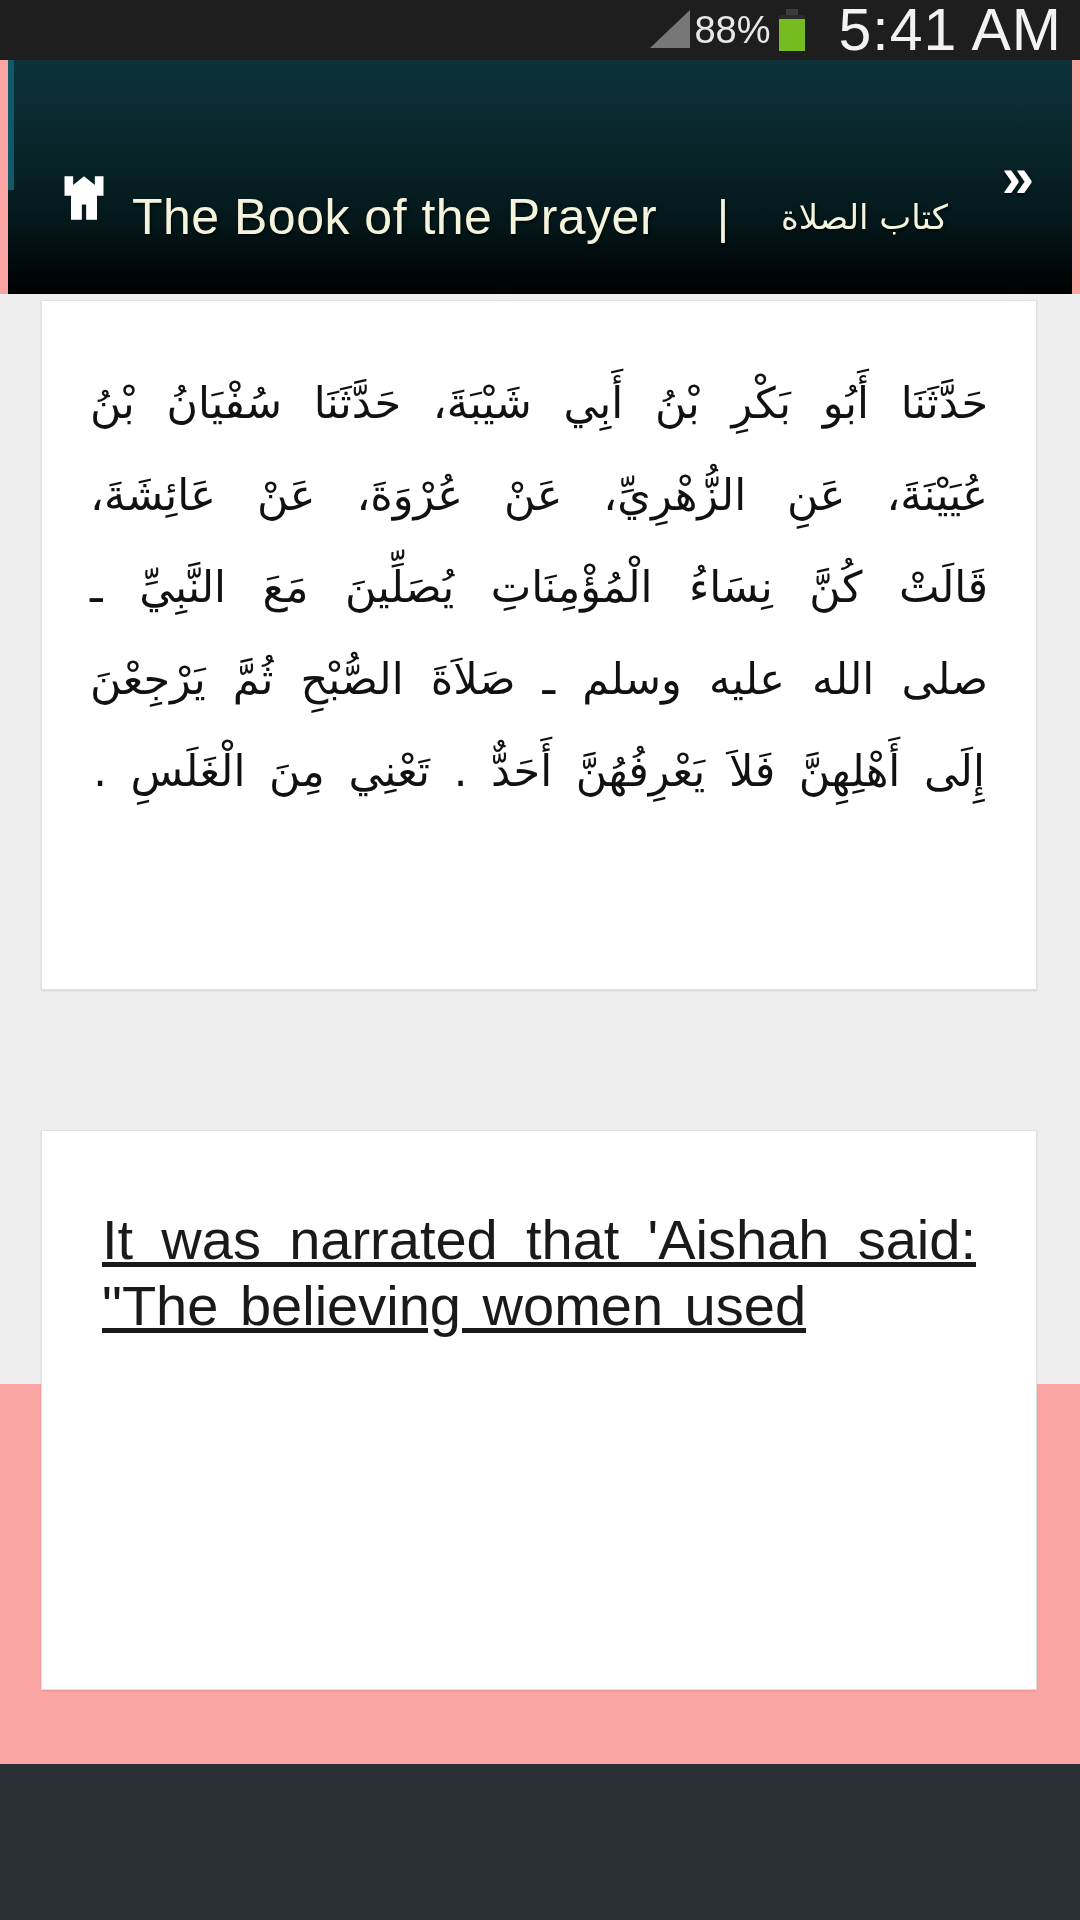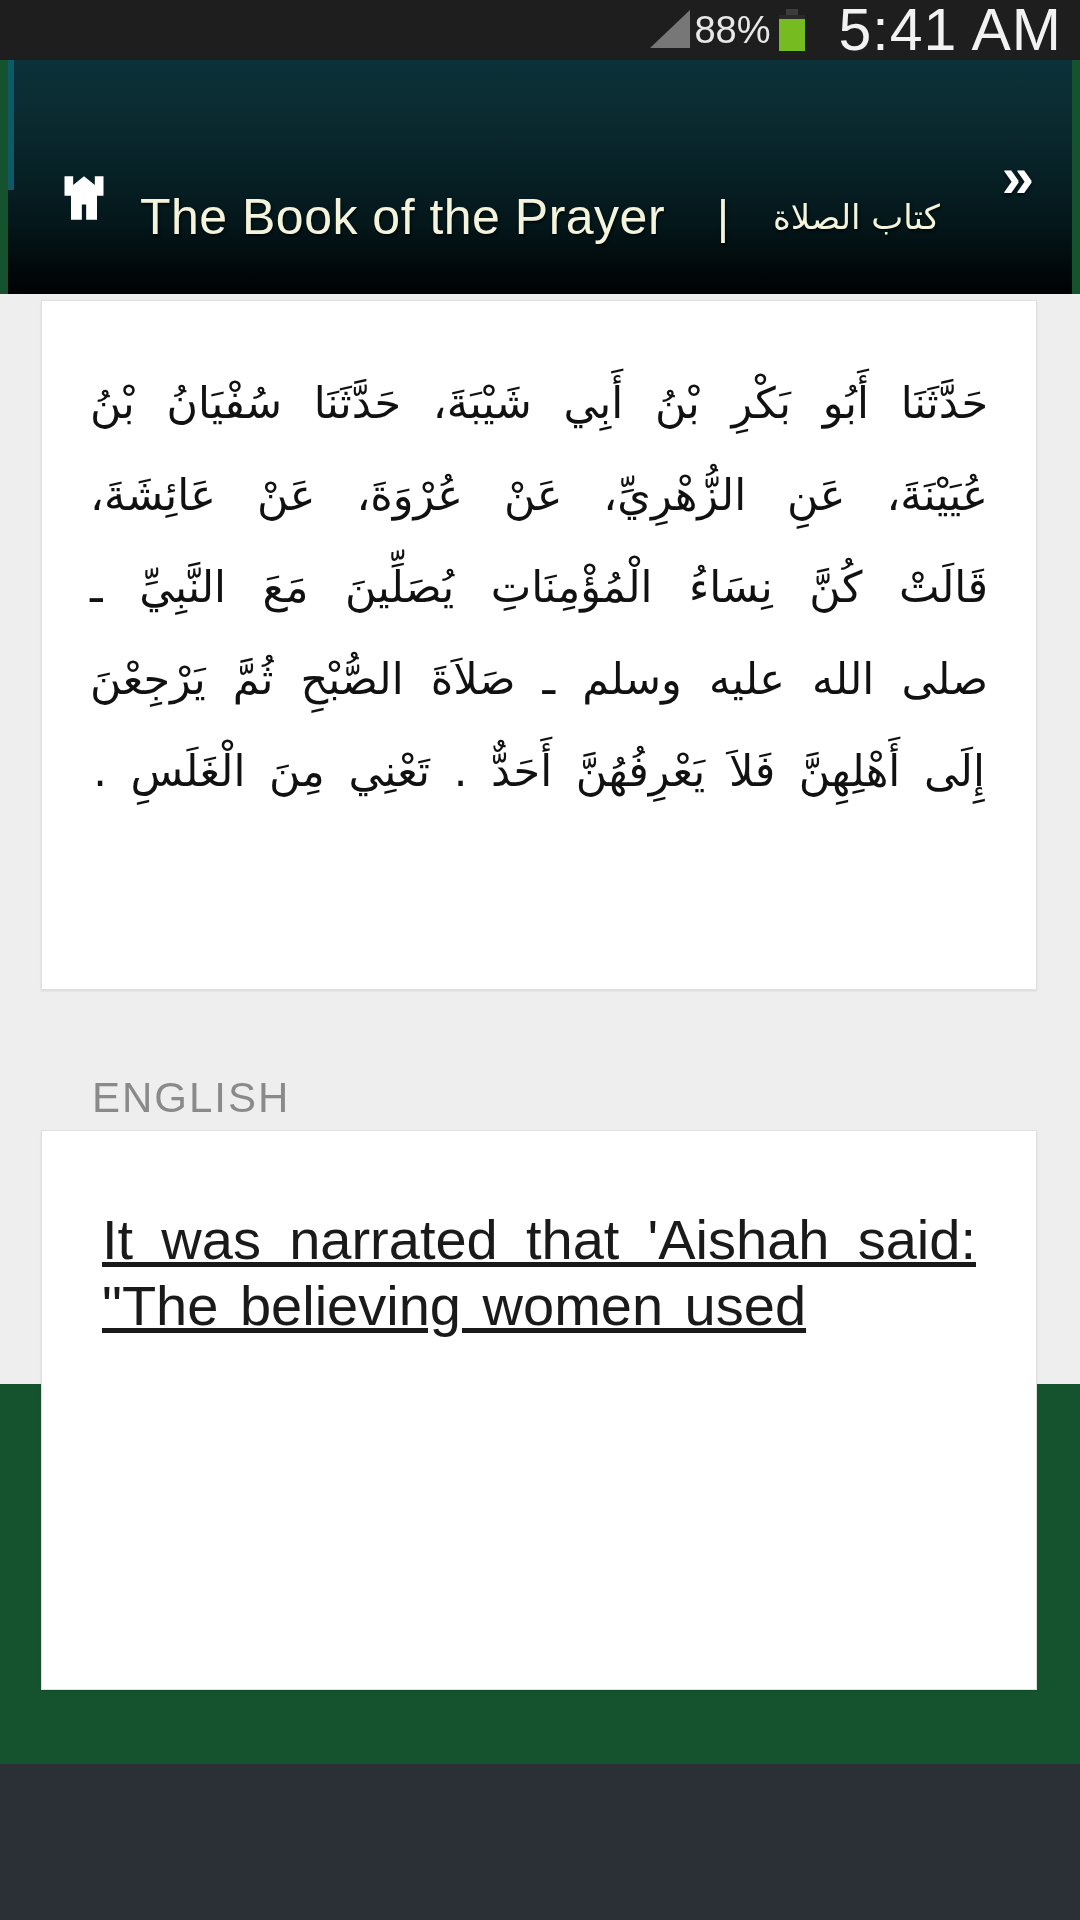--- a/index.html
+++ b/index.html
@@ -2,21 +2,21 @@
 <html><head>
 <meta charset="utf-8">
 <style>
   * { margin:0; padding:0; box-sizing:border-box; }
   html, body {
     width:1080px; height:1920px;
     background:#eceded;
     font-family:"Liberation Sans", sans-serif;
     overflow:hidden;
   }
-  #screen { position:relative; width:1080px; height:1920px; background:#14532d; overflow:hidden;padding-left:12px; }
+  #screen { position:relative; width:1080px; height:1920px; background:#fca5a5; overflow:hidden;padding-left:12px; }
 
   
   .statusbar{
     position:absolute; top:0; left:0; width:1080px; height:60px;
     background:#1e1e1e; display:flex; align-items:center; justify-content:flex-end;
     padding-right:18px;
   }
   .sb-signal{
     width:44px; height:40px; margin-right:4px; position:relative;
   }
@@ -57,21 +57,21 @@
   .home-icon{
     position:absolute; left:48px; top:112px; width:56px; height:52px; cursor:pointer;
   }
   .chev{
     position:absolute; right:38px; top:88px; color:#ffffff;
     font-size:58px; line-height:58px; font-weight:bold; cursor:pointer;
     text-shadow:0 2px 3px rgba(0,0,0,.6);
   }
   .titlerow{
     position:absolute; left:0; top:128px; width:1064px;
-    display:flex; align-items:center; justify-content:center; gap:4px;
+    display:flex; align-items:center; justify-content:center; gap:12px;
   }
   .title-en{
     color:#f4f3dc; font-size:50px; letter-spacing:.5px;
     text-shadow:1px 2px 3px rgba(0,0,0,.65);
     font-family:"Liberation Sans", sans-serif;
   }
   .title-sep{
     color:#f4f3dc; font-size:46px; margin:0 40px 0 48px;
     text-shadow:1px 2px 3px rgba(0,0,0,.65);
   }
@@ -154,21 +154,20 @@
       <span class="title-ar">كتاب الصلاة</span>
     </div>
   </div>
 
   <div class="content">
 
     <div class="card card-arabic">
       <div class="arabic-body">حَدَّثَنَا أَبُو بَكْرِ بْنُ أَبِي شَيْبَةَ، حَدَّثَنَا سُفْيَانُ بْنُ عُيَيْنَةَ، عَنِ الزُّهْرِيِّ، عَنْ عُرْوَةَ، عَنْ عَائِشَةَ، قَالَتْ كُنَّ نِسَاءُ الْمُؤْمِنَاتِ يُصَلِّينَ مَعَ النَّبِيِّ ـ صلى الله عليه وسلم ـ صَلاَةَ الصُّبْحِ ثُمَّ يَرْجِعْنَ إِلَى أَهْلِهِنَّ فَلاَ يَعْرِفُهُنَّ أَحَدٌّ . تَعْنِي مِنَ الْغَلَسِ .</div>
     </div>
 
-    <div class="section-label">ENGLISH</div>
 
     <div class="card card-english">
       <div class="english-body">It was narrated that 'Aishah said: "The believing women used</div>
     </div>
 
   </div>
 
   <div class="bottombar"></div>
 
 </div>

